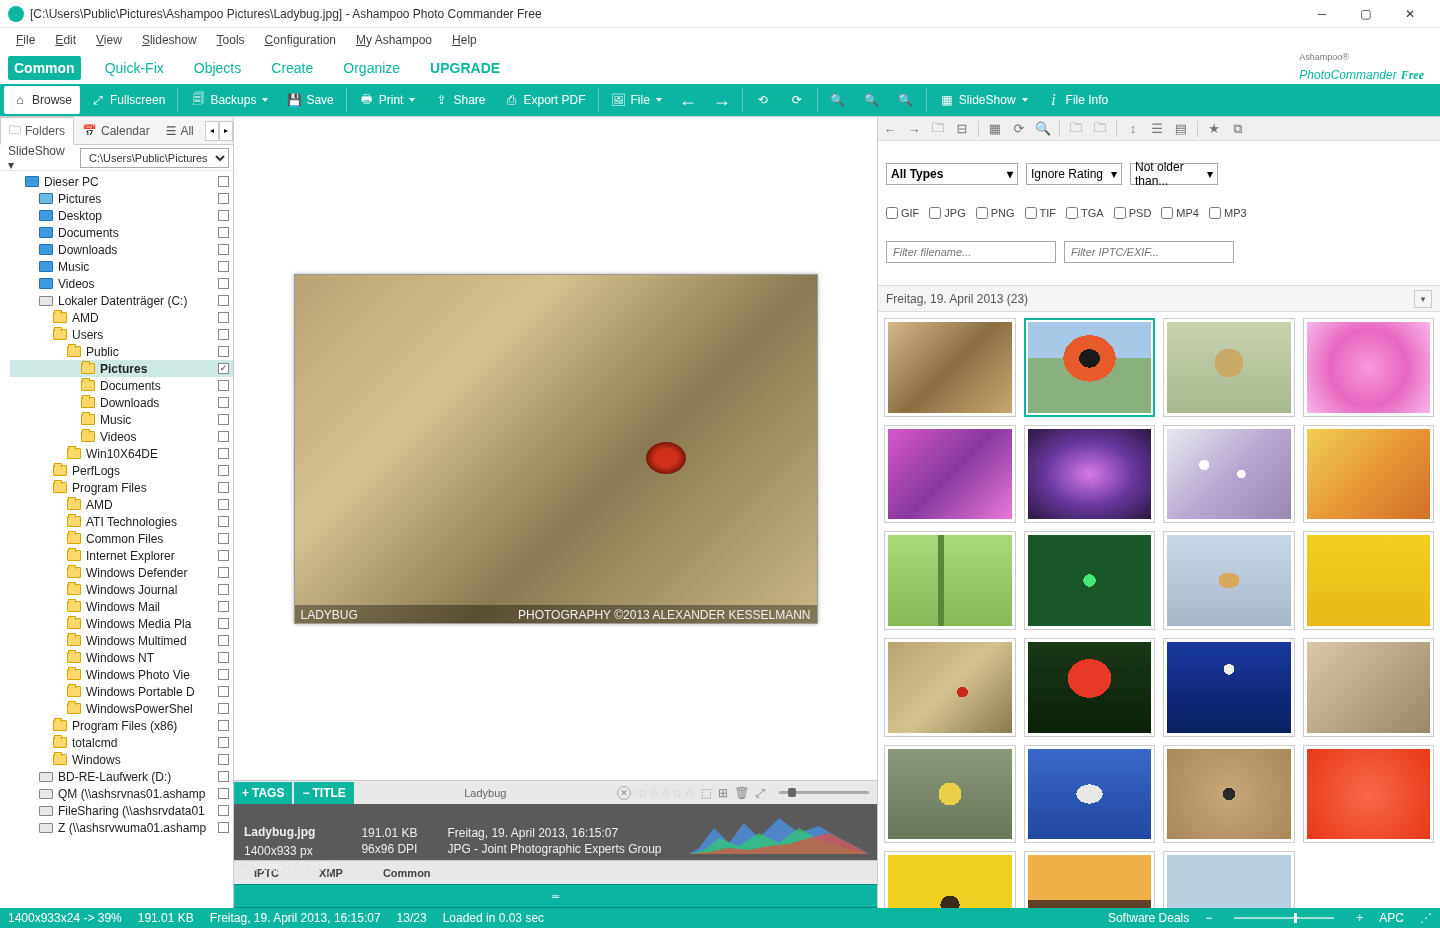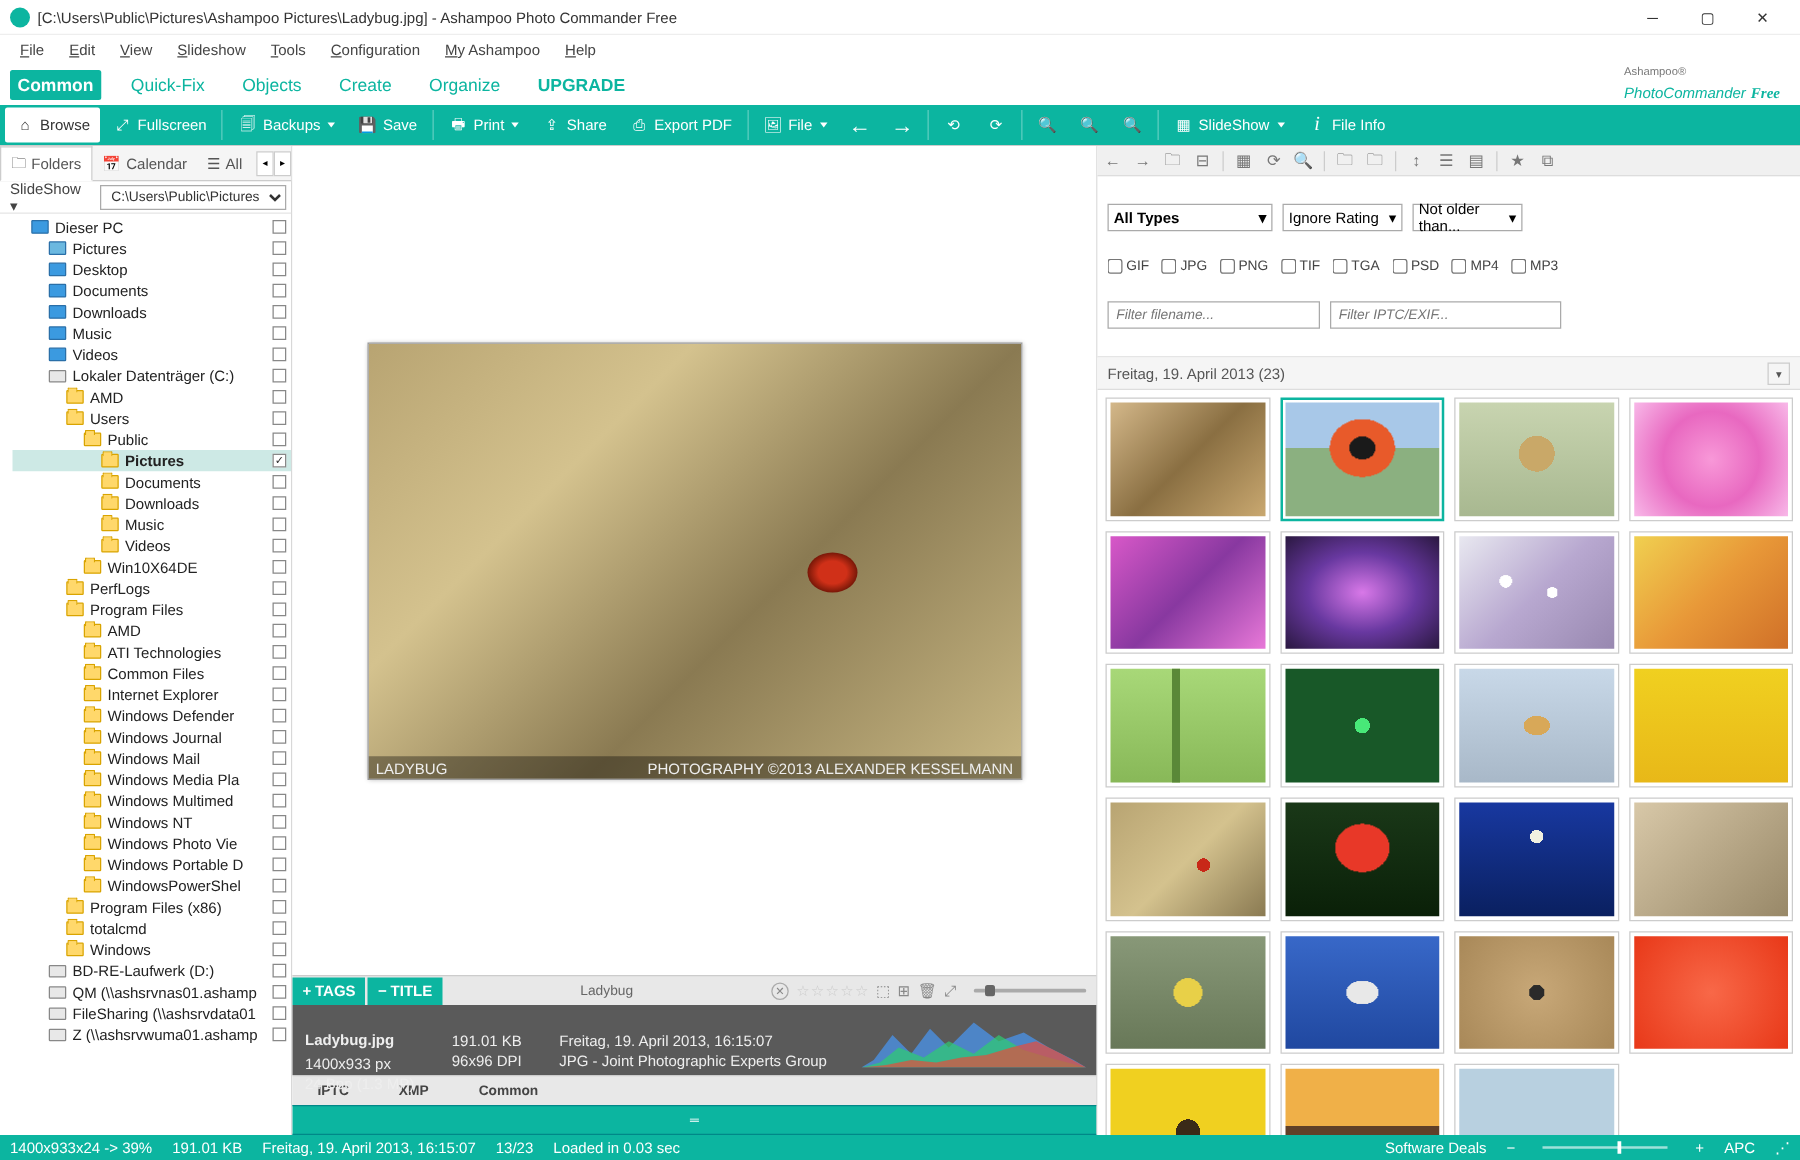--- a/index.html
+++ b/index.html
@@ -78,21 +78,21 @@
 .filter-row { display:flex; gap:8px; align-items:center; }
 .filter-select { height:22px; border:1px solid #aaa; background:#fff; padding:0 4px; font-size:11px; display:flex; align-items:center; justify-content:space-between; cursor:pointer;}
 .filter-select.types { width:132px; font-weight:600;}
 .filter-select.rating { width:96px; }
 .filter-select.age { width:88px; }
 .format-checks { display:flex; gap:10px; flex-wrap:wrap; }
 .fmt-chk { display:flex; gap:3px; color:#444; font-size:11px; }
 .fmt-chk input { width:12px; height:12px; }
 .filter-input { height:22px; border:1px solid #aaa; padding:0 6px; font-size:11px; font-style:italic; color:#888; }
 .filter-input.fn { width:170px; }
-.filter-input.exif { width:185px; }
+.filter-input.exif { width:170px; }
 .date-header { height:26px; background:#f5f5f5; color:#555; font-size:14px; padding:3px 8px; border-bottom:1px solid #ddd; display:flex; align-items:center;}
 .date-header .dd-btn { margin-left:auto; width:18px; height:18px; border:1px solid #ccc; display:flex;align-items:center;justify-content:center; font-size:9px;}
 .thumb-grid { flex:1; overflow:auto; padding:6px; display:grid; grid-template-columns: repeat(4, 1fr); gap:8px; align-content:start;}
 .thumb { aspect-ratio: 4/3; border:1px solid #ccc; padding:3px; background:#fff; cursor:pointer;}
 .thumb.selected { border:2px solid #0cb5a0; padding:2px;}
 .thumb-inner { width:100%; height:100%; }
 .bottom-bar { height: 20px; background: #0cb5a0; color: #fff; display: flex; align-items: center; padding: 0 8px; gap: 16px; font-size: 11px; }
 .bottom-bar .sb-item { white-space:nowrap; }
 .bottom-bar .sb-spacer { flex:1; }
 .sb-slider { width:100px; height:2px; background:rgba(255,255,255,0.6); position:relative; margin:0 6px;}

